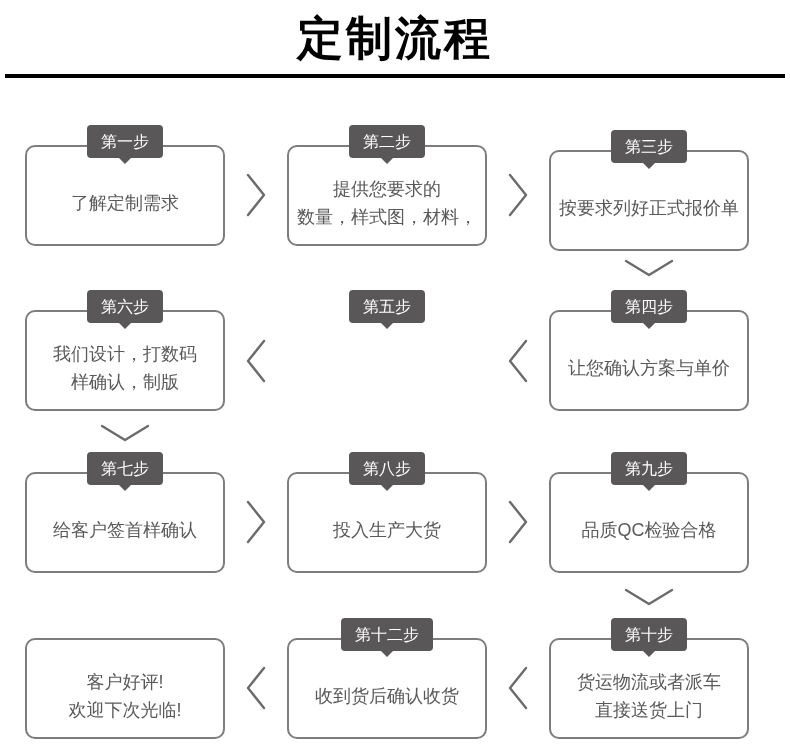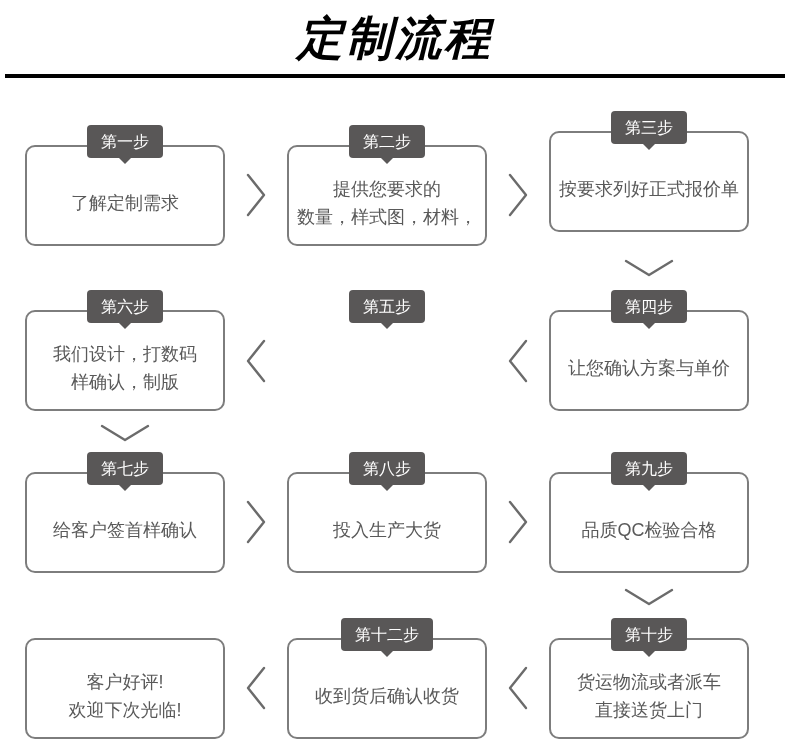--- a/index.html
+++ b/index.html
@@ -4,21 +4,21 @@
 <style>
   :root{
     --tab_bg:#595757; --tab_text:#ffffff; --box_border:#7d7d7d;
     --box_text:#595959; --chevron:#6b6b6b; --title:#000000;
     --rule:#000000; --background:#ffffff;
   }
   html,body{margin:0;padding:0;}
   body{background:#f4f4f4;font-family:"Liberation Sans","DejaVu Sans",sans-serif;}
   .page{position:relative;width:790px;height:754px;background:var(--background);overflow:hidden;margin:0 auto;}
   .title{position:absolute;top:8px;left:0;width:100%;text-align:center;
-    font-size:46px;font-weight:bold;color:var(--title);letter-spacing:3px;font-style:italic;}
+    font-size:46px;font-weight:bold;color:var(--title);letter-spacing:3px;}
   .rule{position:absolute;top:74px;left:5px;right:5px;height:4px;background:var(--rule);}
   .step{position:absolute;width:200px;height:121px;}
   .tab{position:absolute;top:0;left:50%;transform:translateX(-50%);
     background:var(--tab_bg);color:var(--tab_text);font-size:16px;line-height:1;
     padding:9px 14px 8px;border-radius:4px;white-space:nowrap;z-index:2;}
   .tab::after{content:"";position:absolute;left:50%;bottom:-6px;transform:translateX(-50%);
     width:0;height:0;border-left:7px solid transparent;border-right:7px solid transparent;
     border-top:7px solid var(--tab_bg);}
   .box{position:absolute;top:20px;left:0;width:200px;height:101px;box-sizing:border-box;
     background:var(--background);border:2px solid var(--box_border);border-radius:10px;
@@ -44,21 +44,21 @@
   </div>
   <div class="step" style="left:287px;top:125px">
     <div class="tab">第二步</div>
     <div class="box">
       <div class="lines">
         <div>提供您要求的</div>
         <div>数量，样式图，材料，</div>
       </div>
     </div>
   </div>
-  <div class="step" style="left:549px;top:111px">
+  <div class="step" style="left:549px;top:130px">
     <div class="tab">第三步</div>
     <div class="box">
       <div class="lines">
         <div>按要求列好正式报价单</div>
       </div>
     </div>
   </div>
 
   <div class="step" style="left:549px;top:290px">
     <div class="tab">第四步</div>

